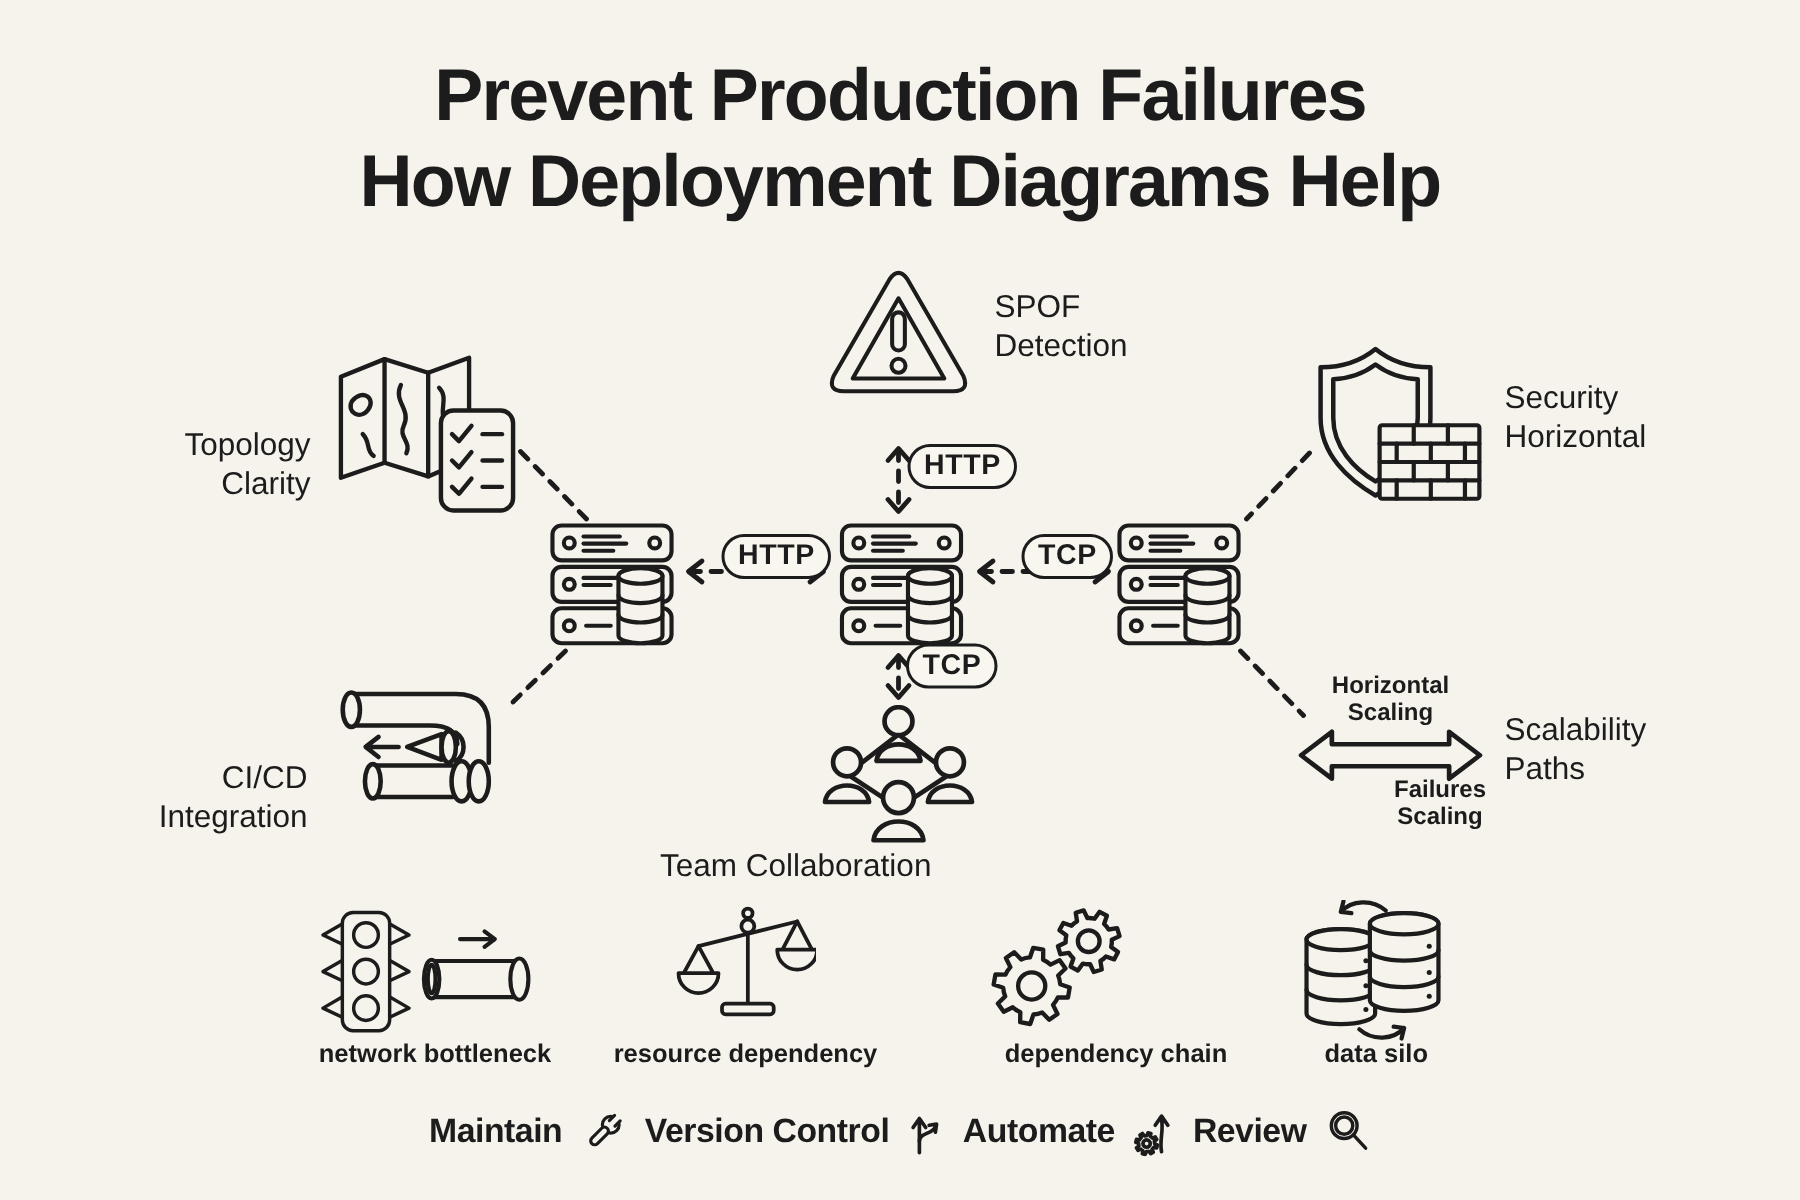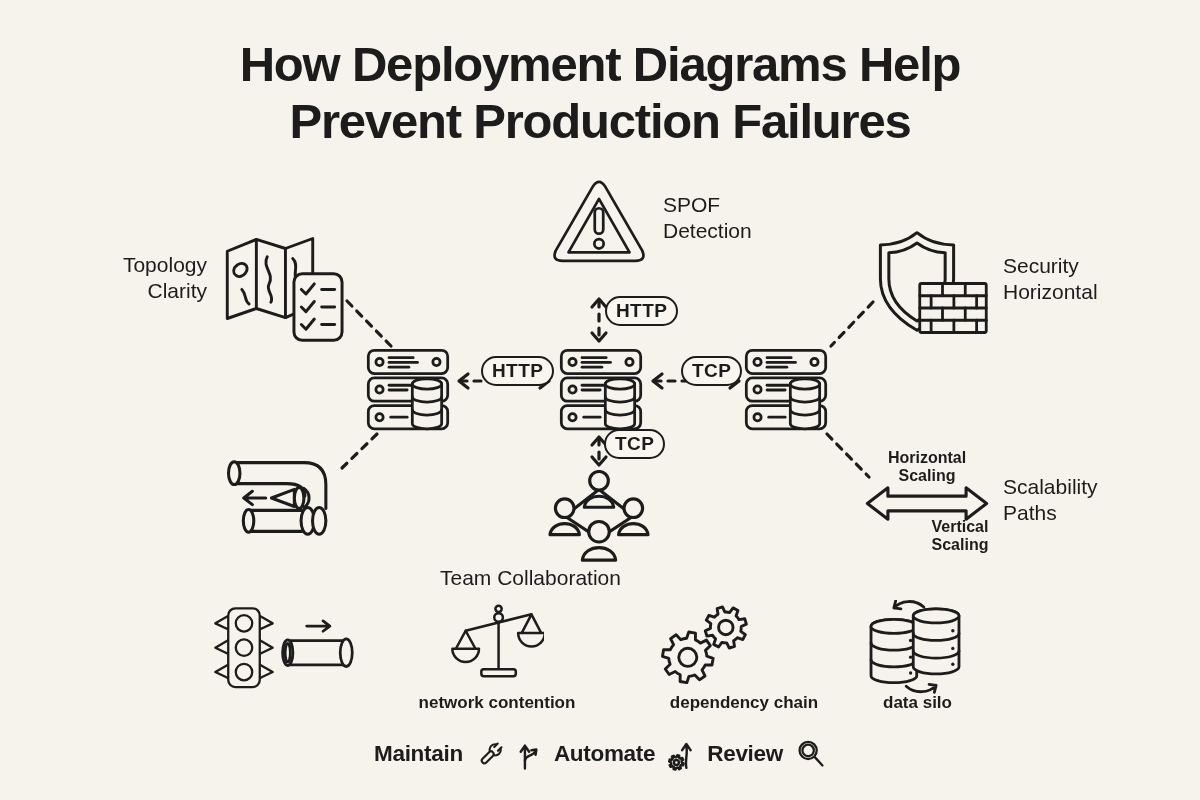--- a/index.html
+++ b/index.html
@@ -8,21 +8,21 @@
           font-family:"Liberation Sans",sans-serif;color:var(--ink);}
   
   .st{stroke:var(--ink);fill:none;stroke-width:3.2;stroke-linecap:round;stroke-linejoin:round;}
   .bgf{fill:var(--bg);}
   .abs{position:absolute;z-index:2;}
   .conn{position:absolute;left:0;top:0;z-index:1;}
   .dash{stroke-dasharray:7 7;}
   .title{position:absolute;top:36px;left:0;right:0;text-align:center;font-size:49px;font-weight:bold;
          letter-spacing:-1.2px;line-height:1.16;z-index:2;}
   .feat{position:absolute;font-weight:normal;font-size:21px;line-height:1.24;white-space:pre-line;z-index:2;}
-  .tright{text-align:right;}
+  .tright{text-align:right;margin-top:32px;}
   .tcenter{text-align:left;}
   .sub{position:absolute;font-weight:bold;font-size:16px;line-height:1.15;white-space:pre-line;
        text-align:center;z-index:2;}
   .pill{position:absolute;border:2.5px solid var(--ink);border-radius:999px;background:var(--pill_bg);
         font-size:19px;font-weight:bold;padding:2px 9px;letter-spacing:.4px;z-index:3;}
   .plabel{position:absolute;font-weight:bold;font-size:17px;text-align:center;z-index:2;}
   .actions{position:absolute;left:0;right:0;top:737px;display:flex;justify-content:center;
            align-items:center;gap:13px;font-size:22.5px;font-weight:bold;z-index:2;letter-spacing:-.3px;}
   .actions svg{display:block;}
 </style>
@@ -74,22 +74,22 @@
       <polyline points="592,307 599,299 606,307"></polyline>
       <polyline points="592,333 599,341 606,333"></polyline>
 
       <line class="dash" x1="599" y1="438" x2="599" y2="464"></line>
       <polyline points="592,445 599,437 606,445"></polyline>
       <polyline points="592,457 599,465 606,457"></polyline>
     </g>
   </svg>
 
   <div class="title">
+    <div>Prevent Production Failures</div>
     <div>How Deployment Diagrams Help</div>
-    <div>Prevent Production Failures</div>
   </div>
 
   <svg class="abs" style="left:548px;top:176px" width="102" height="95" viewBox="0 0 120 112">
     <path class="st" stroke-width="5.5" d="M53,12 Q60,2 67,12 L111,88 Q116,100 103,100 L17,100 Q4,100 9,88 Z"></path>
     <path class="st" stroke-width="3" d="M60,27 L96,90 L24,90 Z"></path>
     <rect class="st" stroke-width="3.2" x="55" y="38" width="10" height="30" rx="5"></rect>
     <circle class="st" stroke-width="3.2" cx="60" cy="80" r="5.5"></circle>
   </svg>
   <div class="feat" style="left:663px;top:192px">SPOF
 Detection</div>
@@ -148,40 +148,42 @@
     </svg>
   <svg class="abs" style="left:742px;top:346px" width="88" height="88" viewBox="0 0 102 102">
       <use href="#server-sym"></use>
     </svg>
 
   <div class="pill" style="left:481px;top:356px">HTTP</div>
   <div class="pill" style="left:681px;top:356px">TCP</div>
   <div class="pill" style="left:605px;top:296px">HTTP</div>
   <div class="pill" style="left:604px;top:429px">TCP</div>
 
+  <div class="feat tright" style="left:60px;top:474px;width:145px">CI/CD
+Integration</div>
   <svg class="abs" style="left:218px;top:453px" width="126" height="88" viewBox="0 0 132 92">
     <path class="st" d="M17,10 H90 Q113,10 113,33 V58"></path>
     <path class="st" d="M17,32 H72 Q91,32 91,45"></path>
     <ellipse class="st bgf" cx="17" cy="21" rx="6" ry="12"></ellipse>
     <path class="st" d="M32,60 H88 M32,82 H88"></path>
     <ellipse class="st bgf" cx="32" cy="71" rx="5.5" ry="12"></ellipse>
     <ellipse class="st bgf" cx="94" cy="71" rx="7" ry="14"></ellipse>
     <ellipse class="st bgf" cx="106" cy="71" rx="7" ry="14"></ellipse>
     <path class="st" d="M56,47 L80,38 V56 Z"></path>
     <ellipse class="st bgf" cx="85" cy="47" rx="5" ry="11"></ellipse>
     <path class="st" d="M90,37 a12,12 0 0 1 0,20"></path>
     <path class="st" d="M50,47 H28 M36,40 L27,47 L36,54"></path>
   </svg>
 
   <div class="sub" style="left:872px;top:449px;width:110px">Horizontal
 Scaling</div>
   <svg class="abs" style="left:862px;top:482px" width="130" height="43" viewBox="0 0 132 44">
     <path class="st" stroke-width="3" d="M5,22 L26,6 V14.5 H106 V6 L127,22 L106,38 V29.5 H26 V38 Z"></path>
   </svg>
-  <div class="sub" style="left:905px;top:518px;width:110px">Vertical
+  <div class="sub" style="left:905px;top:518px;width:110px">Failures
 Scaling</div>
   <div class="feat" style="left:1003px;top:474px">Scalability
 Paths</div>
 
   <svg class="abs" style="left:540px;top:470px" width="118" height="98" viewBox="0 0 120 100">
     <path class="st" stroke-width="2.6" d="M60,20 L25,47 M60,20 L95,47 M25,47 L60,70 M95,47 L60,70"></path>
     <g stroke-width="3">
       <circle class="st bgf" cx="60" cy="11" r="9.5"></circle>
       <path class="st bgf" d="M45,38 C47,23 73,23 75,38 Z"></path>
       <circle class="st bgf" cx="25" cy="39" r="9.5"></circle>
@@ -208,33 +210,34 @@
     <circle class="st" stroke-width="3.5" cx="50" cy="61" r="11.5" fill="#f0b92e"></circle>
     <circle class="st" stroke-width="3.5" cx="50" cy="95" r="11.5" fill="#43a45f"></circle>
   </svg>
   <svg class="abs" style="left:274px;top:618px" width="86" height="54" viewBox="0 0 100 62">
     <path class="st" stroke-width="3" d="M38,9 H64 M57,3 L65,9 L57,15"></path>
     <path class="st" stroke-width="3.5" d="M16,26 H84 M16,54 H84"></path>
     <ellipse class="st bgf" stroke-width="3.5" cx="16" cy="40" rx="6" ry="15"></ellipse>
     <ellipse class="st" stroke-width="2.5" cx="16" cy="40" rx="3" ry="11"></ellipse>
     <ellipse class="st bgf" stroke-width="3.5" cx="84" cy="40" rx="7" ry="16"></ellipse>
   </svg>
+  <div class="plabel" style="left:190px;top:693px;width:200px">network bottleneck</div>
 
   <svg class="abs" style="left:450px;top:603px" width="94" height="79" viewBox="0 0 120 100">
     <circle class="st" cx="62" cy="7" r="4"></circle>
     <path class="st" stroke-width="4.5" d="M62,22 V84"></path>
     <path class="st" d="M20,35 L104,14"></path>
     <circle class="st bgf" cx="62" cy="18" r="5.5"></circle>
     <path class="st" d="M20,35 L8,57 M20,35 L32,57"></path>
     <path class="st bgf" d="M3,58 a17,17 0 0 0 34,0 z"></path>
     <path class="st" d="M104,14 L92,37 M104,14 L116,37"></path>
     <path class="st bgf" d="M87,38 a17,17 0 0 0 34,0 z"></path>
     <rect class="st bgf" x="40" y="84" width="44" height="9" rx="3"></rect>
   </svg>
-  <div class="plabel" style="left:408px;top:693px;width:178px">network contention</div>
+  <div class="plabel" style="left:408px;top:693px;width:178px">resource dependency</div>
 
   <svg class="abs" style="left:655px;top:603px" width="100" height="86" viewBox="0 0 110 95">
     <path class="st bgf" stroke-width="3.4" d="M57.0,58.7L64.0,61.1L62.7,68.5L55.3,68.4A21,21 0 0 1 51.7,73.9L51.7,73.9L55.0,80.6L48.9,84.9L43.7,79.5A21,21 0 0 1 37.3,81.0L37.3,81.0L34.9,88.0L27.5,86.7L27.6,79.3A21,21 0 0 1 22.1,75.7L22.1,75.7L15.4,79.0L11.1,72.9L16.5,67.7A21,21 0 0 1 15.0,61.3L15.0,61.3L8.0,58.9L9.3,51.5L16.7,51.6A21,21 0 0 1 20.3,46.1L20.3,46.1L17.0,39.4L23.1,35.1L28.3,40.5A21,21 0 0 1 34.7,39.0L34.7,39.0L37.1,32.0L44.5,33.3L44.4,40.7A21,21 0 0 1 49.9,44.3L49.9,44.3L56.6,41.0L60.9,47.1L55.5,52.3A21,21 0 0 1 57.0,58.7Z"></path>
     <circle class="st" stroke-width="3.4" cx="36" cy="60" r="10"></circle>
     <path class="st bgf" stroke-width="3.4" d="M94.5,31.3L99.6,35.0L96.7,40.4L90.7,38.3A17,17 0 0 1 86.6,41.6L86.6,41.6L87.6,47.9L81.7,49.7L79.0,44.0A17,17 0 0 1 73.7,43.5L73.7,43.5L70.0,48.6L64.6,45.7L66.7,39.7A17,17 0 0 1 63.4,35.6L63.4,35.6L57.1,36.6L55.3,30.7L61.0,28.0A17,17 0 0 1 61.5,22.7L61.5,22.7L56.4,19.0L59.3,13.6L65.3,15.7A17,17 0 0 1 69.4,12.4L69.4,12.4L68.4,6.1L74.3,4.3L77.0,10.0A17,17 0 0 1 82.3,10.5L82.3,10.5L86.0,5.4L91.4,8.3L89.3,14.3A17,17 0 0 1 92.6,18.4L92.6,18.4L98.9,17.4L100.7,23.3L95.0,26.0A17,17 0 0 1 94.5,31.3Z"></path>
     <circle class="st" stroke-width="3.4" cx="78" cy="27" r="8"></circle>
   </svg>
   <div class="plabel" style="left:664px;top:693px;width:160px">dependency chain</div>
 
   <svg class="abs" style="left:862px;top:600px" width="106" height="95" viewBox="0 0 120 108">
@@ -260,20 +263,21 @@
   <div class="actions">
     <span>Maintain</span>
     <svg width="29" height="29" viewBox="0 0 44 44">
       <g transform="rotate(45 22 22)">
         <circle class="st" stroke-width="3" cx="22" cy="12" r="8.5"></circle>
         <rect x="17.5" y="1" width="9" height="9.5" fill="var(--bg)" stroke="none"></rect>
         <path class="st" stroke-width="3" d="M18,2.5 V10 M26,2.5 V10"></path>
         <rect class="st bgf" stroke-width="3" x="18" y="17" width="8" height="22" rx="4"></rect>
       </g>
     </svg>
+    <span>Version Control</span>
     <svg width="23" height="32" viewBox="0 0 30 42">
       <path class="st" stroke-width="2.8" d="M9,40 V12 M3.5,18 L9,10 L14.5,18"></path>
       <path class="st" stroke-width="2.8" d="M9,30 C9,22 21,24 23,17 M17.5,16 L24,15 L23,22"></path>
     </svg>
     <span>Automate</span>
     <svg width="26" height="34" viewBox="0 0 34 44">
       <path class="st" stroke-width="2.8" d="M24,40 C22,30 26,22 24,12 M18.5,17 L24,9 L29.5,17"></path>
       <path class="st bgf" stroke-width="2.6" d="M18.0,33.2L20.4,34.2L19.8,36.7L17.2,36.3A7,7 0 0 1 15.8,38.1L15.8,38.1L16.8,40.5L14.6,41.8L13.0,39.7A7,7 0 0 1 10.8,40.0L10.8,40.0L9.8,42.4L7.3,41.8L7.7,39.2A7,7 0 0 1 5.9,37.8L5.9,37.8L3.5,38.8L2.2,36.6L4.3,35.0A7,7 0 0 1 4.0,32.8L4.0,32.8L1.6,31.8L2.2,29.3L4.8,29.7A7,7 0 0 1 6.2,27.9L6.2,27.9L5.2,25.5L7.4,24.2L9.0,26.3A7,7 0 0 1 11.2,26.0L11.2,26.0L12.2,23.6L14.7,24.2L14.3,26.8A7,7 0 0 1 16.1,28.2L16.1,28.2L18.5,27.2L19.8,29.4L17.7,31.0A7,7 0 0 1 18.0,33.2Z"></path>
       <circle class="st" stroke-width="2.6" cx="11" cy="33" r="3.2"></circle>
     </svg>

